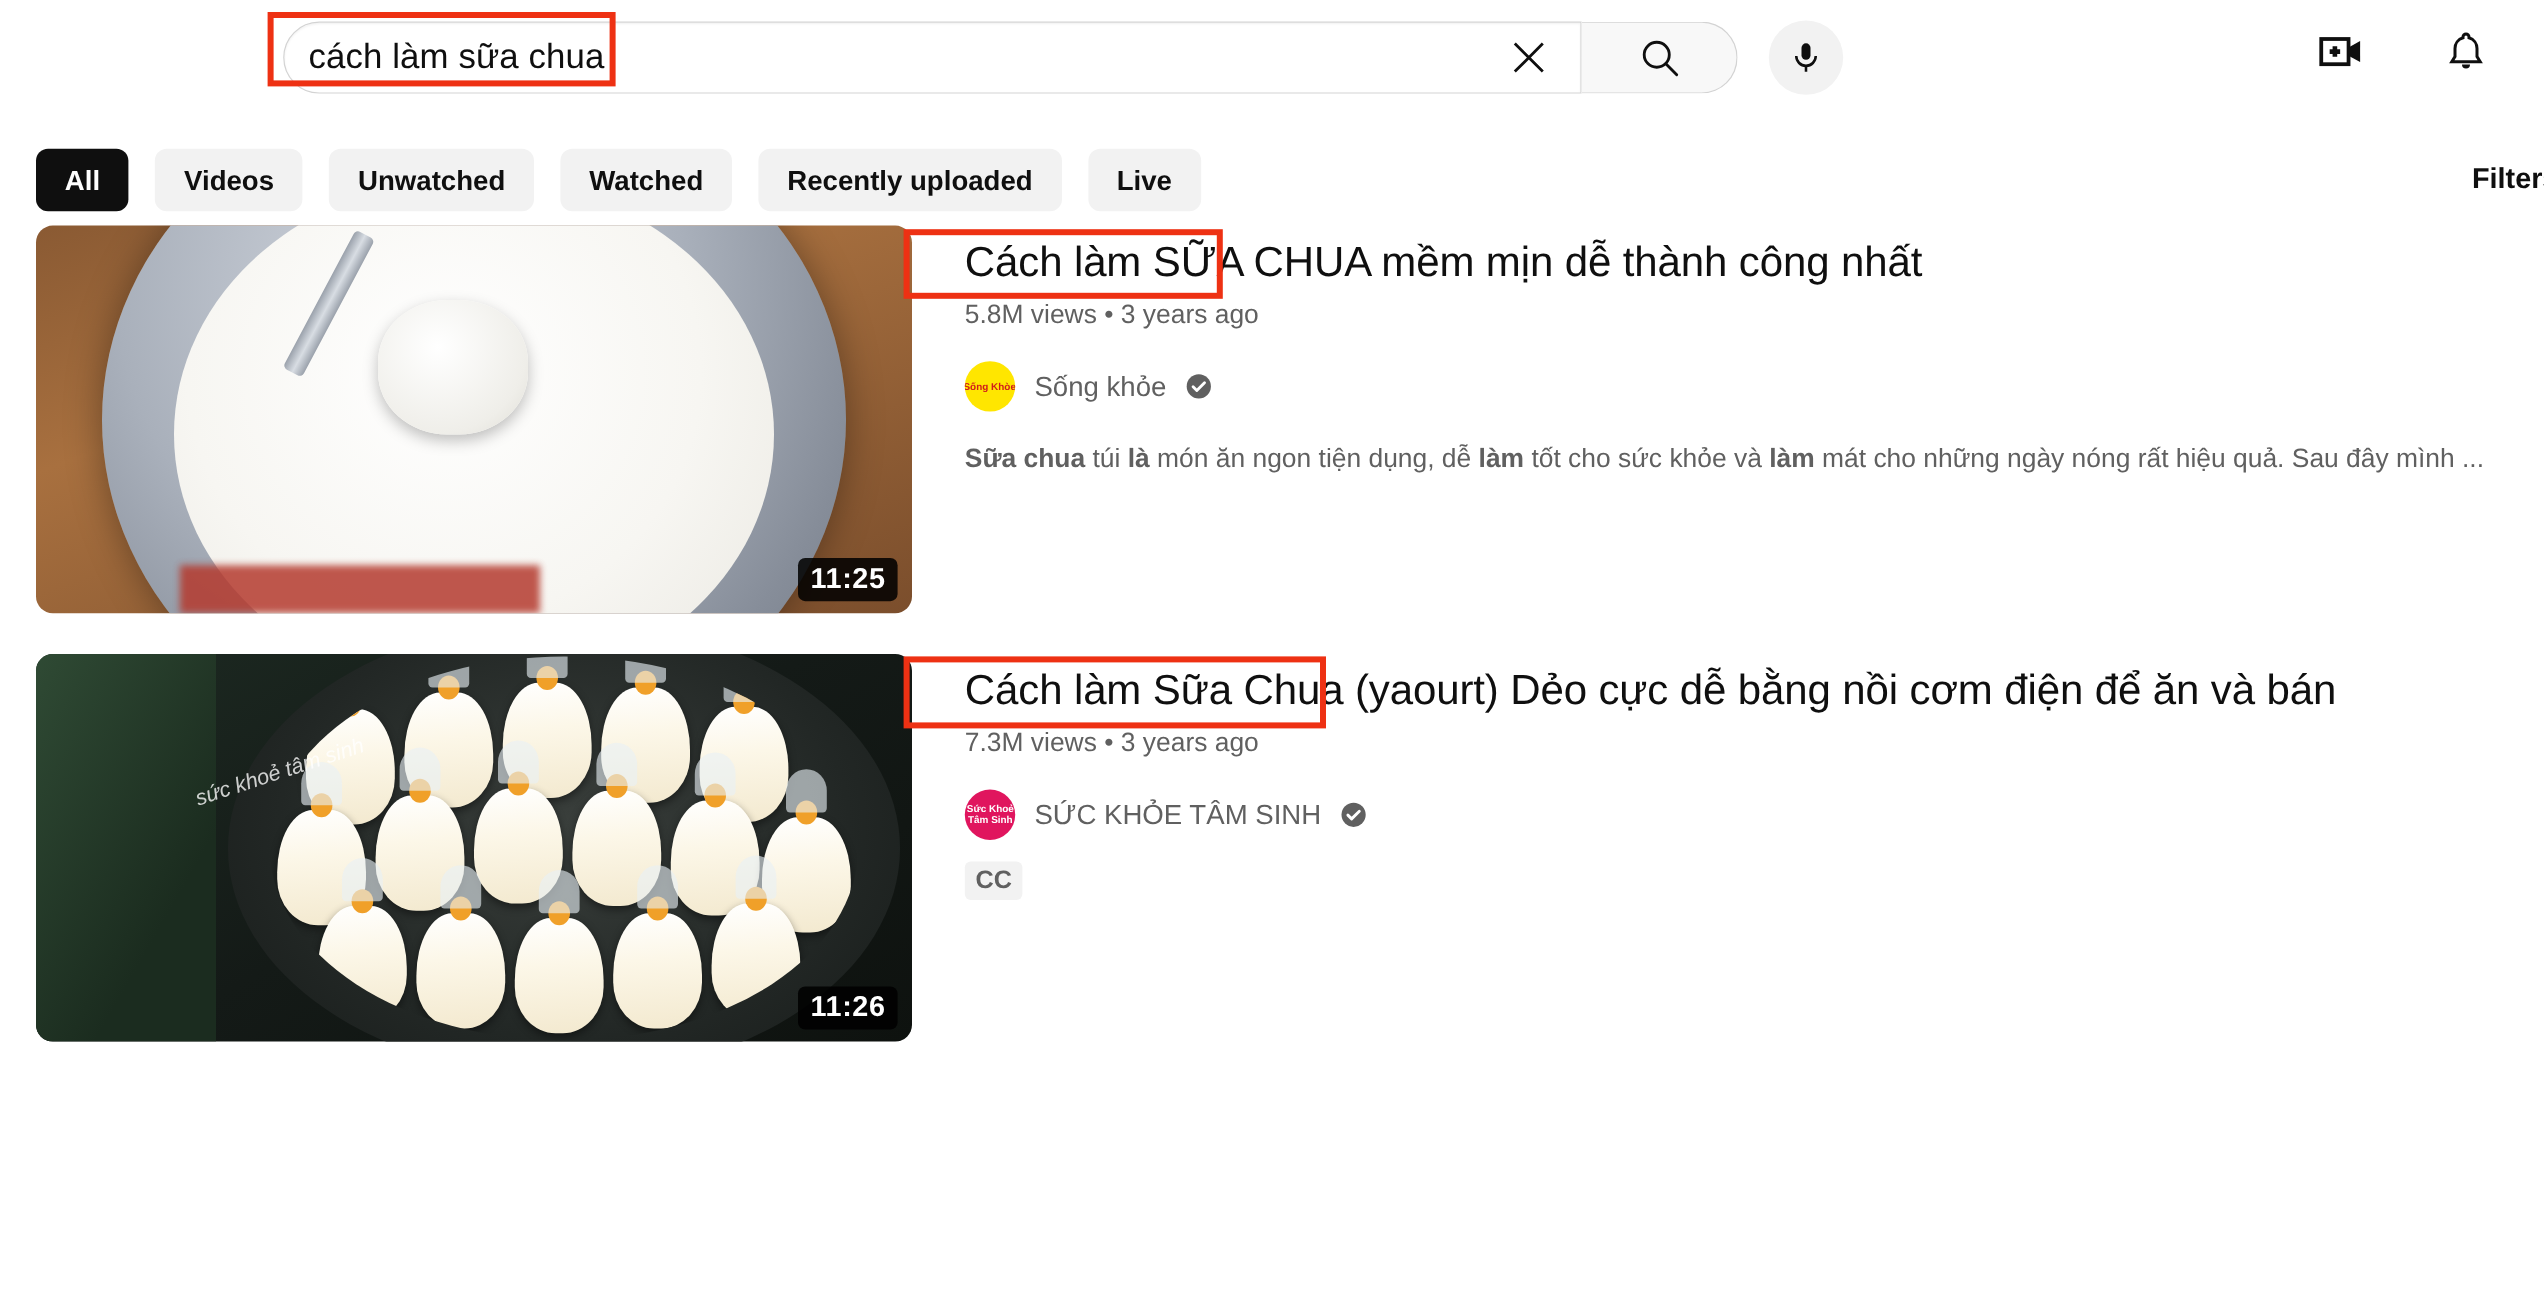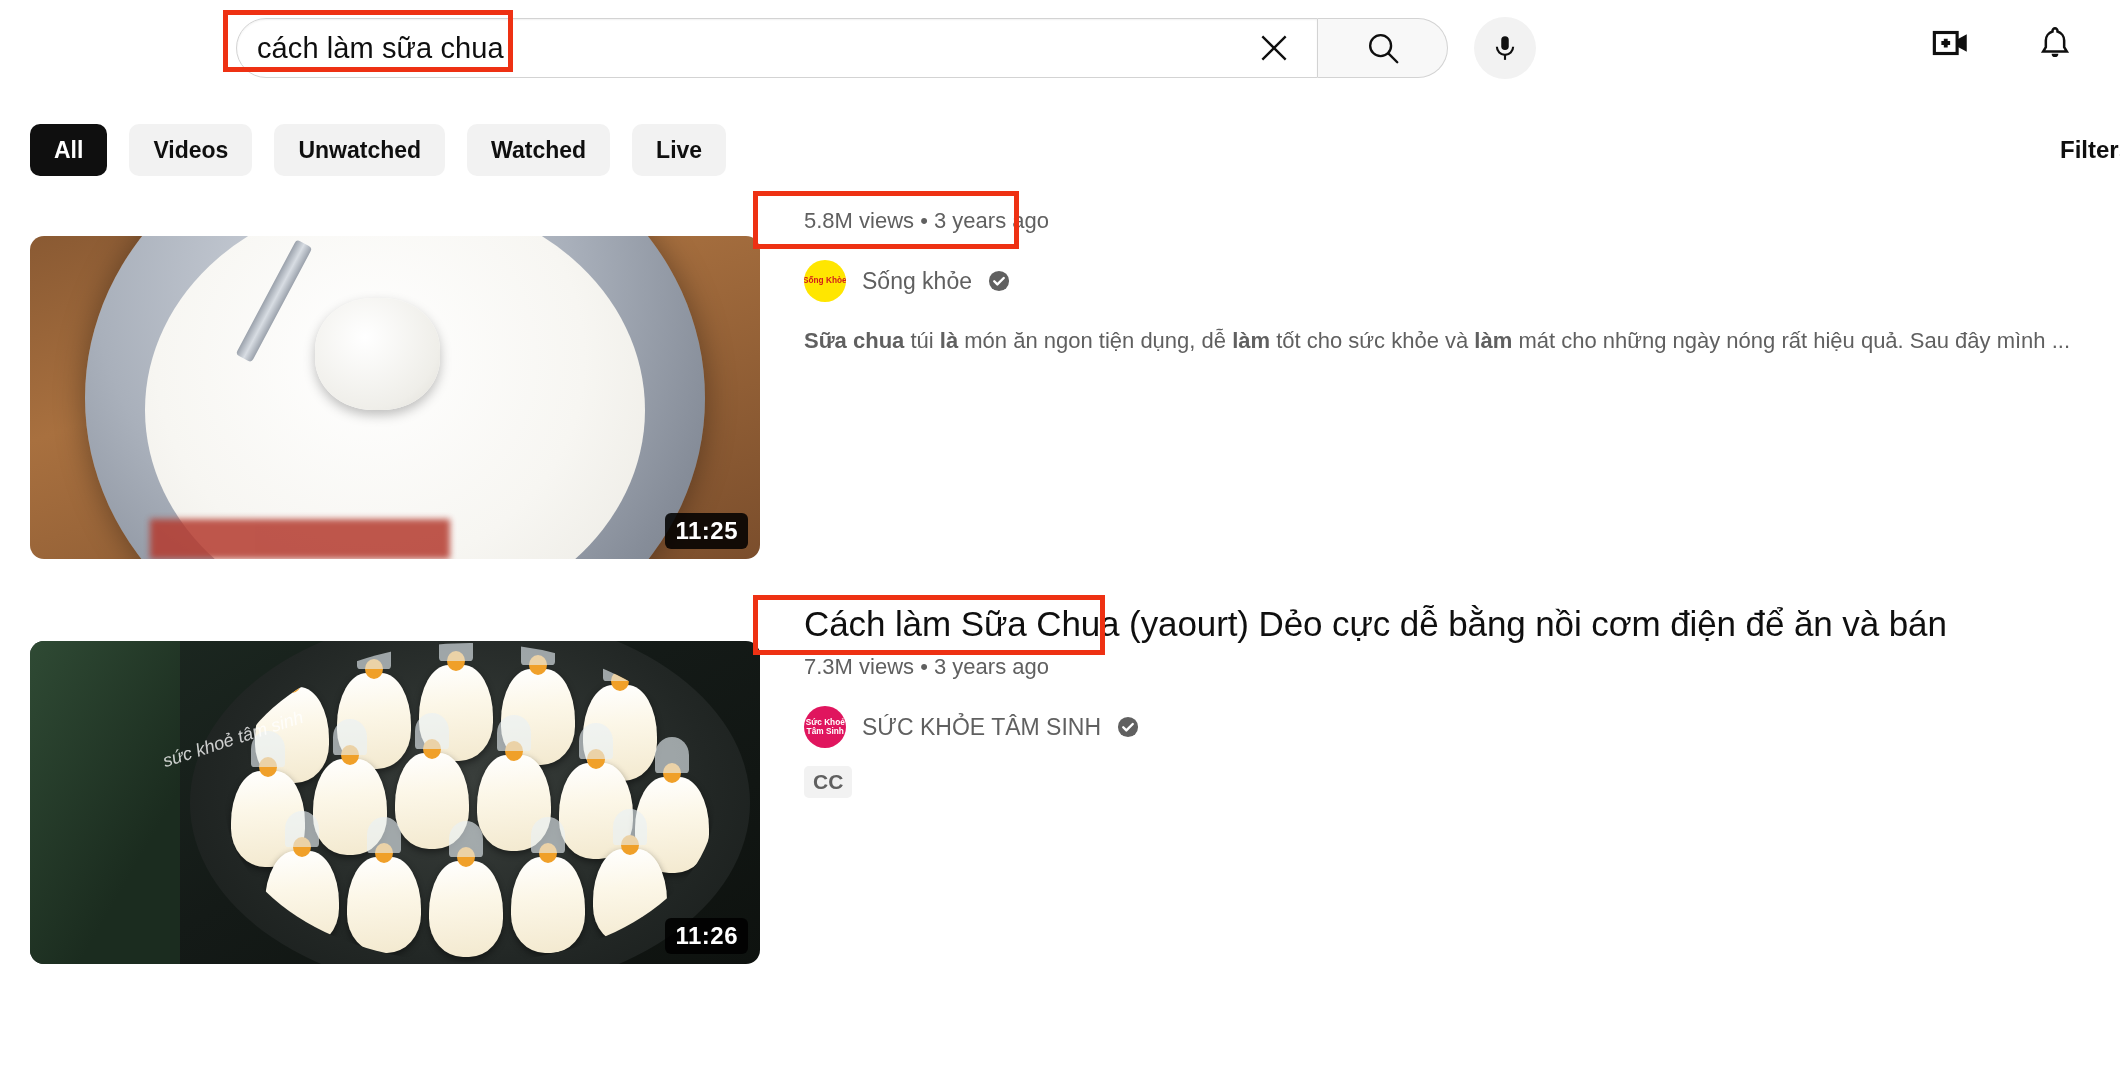--- a/index.html
+++ b/index.html
@@ -126,21 +126,20 @@
   .result {
     display: flex;
     margin-bottom: 34px;
   }
   .thumb {
     position: relative;
     width: 730px; height: 323px;
     border-radius: 14px;
     overflow: hidden;
     flex: 0 0 730px;
-    margin-top: 48px;
   }
   .duration {
     position: absolute;
     right: 12px; bottom: 10px;
     background: rgba(0,0,0,0.86);
     color: #fff;
     font-size: 24px;
     font-weight: bold;
     padding: 4px 10px;
     border-radius: 6px;
@@ -379,36 +378,40 @@
       </svg>
     </div>
   </div>
 </div>
 
 <div class="chipbar">
   <div class="chip active">All</div>
   <div class="chip">Videos</div>
   <div class="chip">Unwatched</div>
   <div class="chip">Watched</div>
+  <div class="chip">Recently uploaded</div>
   <div class="chip">Live</div>
   <div class="filters-label">Filters</div>
 </div>
 
 <div class="results">
 
   <div class="result">
     <div class="thumb thumb-a">
       <div class="pot-a"></div>
       <div class="milk-a"></div>
       <div class="spoon-a"></div>
       <div class="scoop-a"></div>
       <div class="cloth-a"></div>
       <div class="duration">11:25</div>
     </div>
     <div class="meta">
+      <div class="vtitle">
+        <span>Cách làm SỮA CHUA</span><span> mềm mịn dễ thành công nhất</span>
+      </div>
       <div class="anno-title" style="left:-7px; top:3px; width:266px; height:58px;"></div>
       <div class="vstats">
         <span>5.8M views</span>
         <span>•</span>
         <span>3 years ago</span>
       </div>
       <div class="channel">
         <div class="avatar av-yellow">
           <span>Sống Khòe</span>
         </div>

